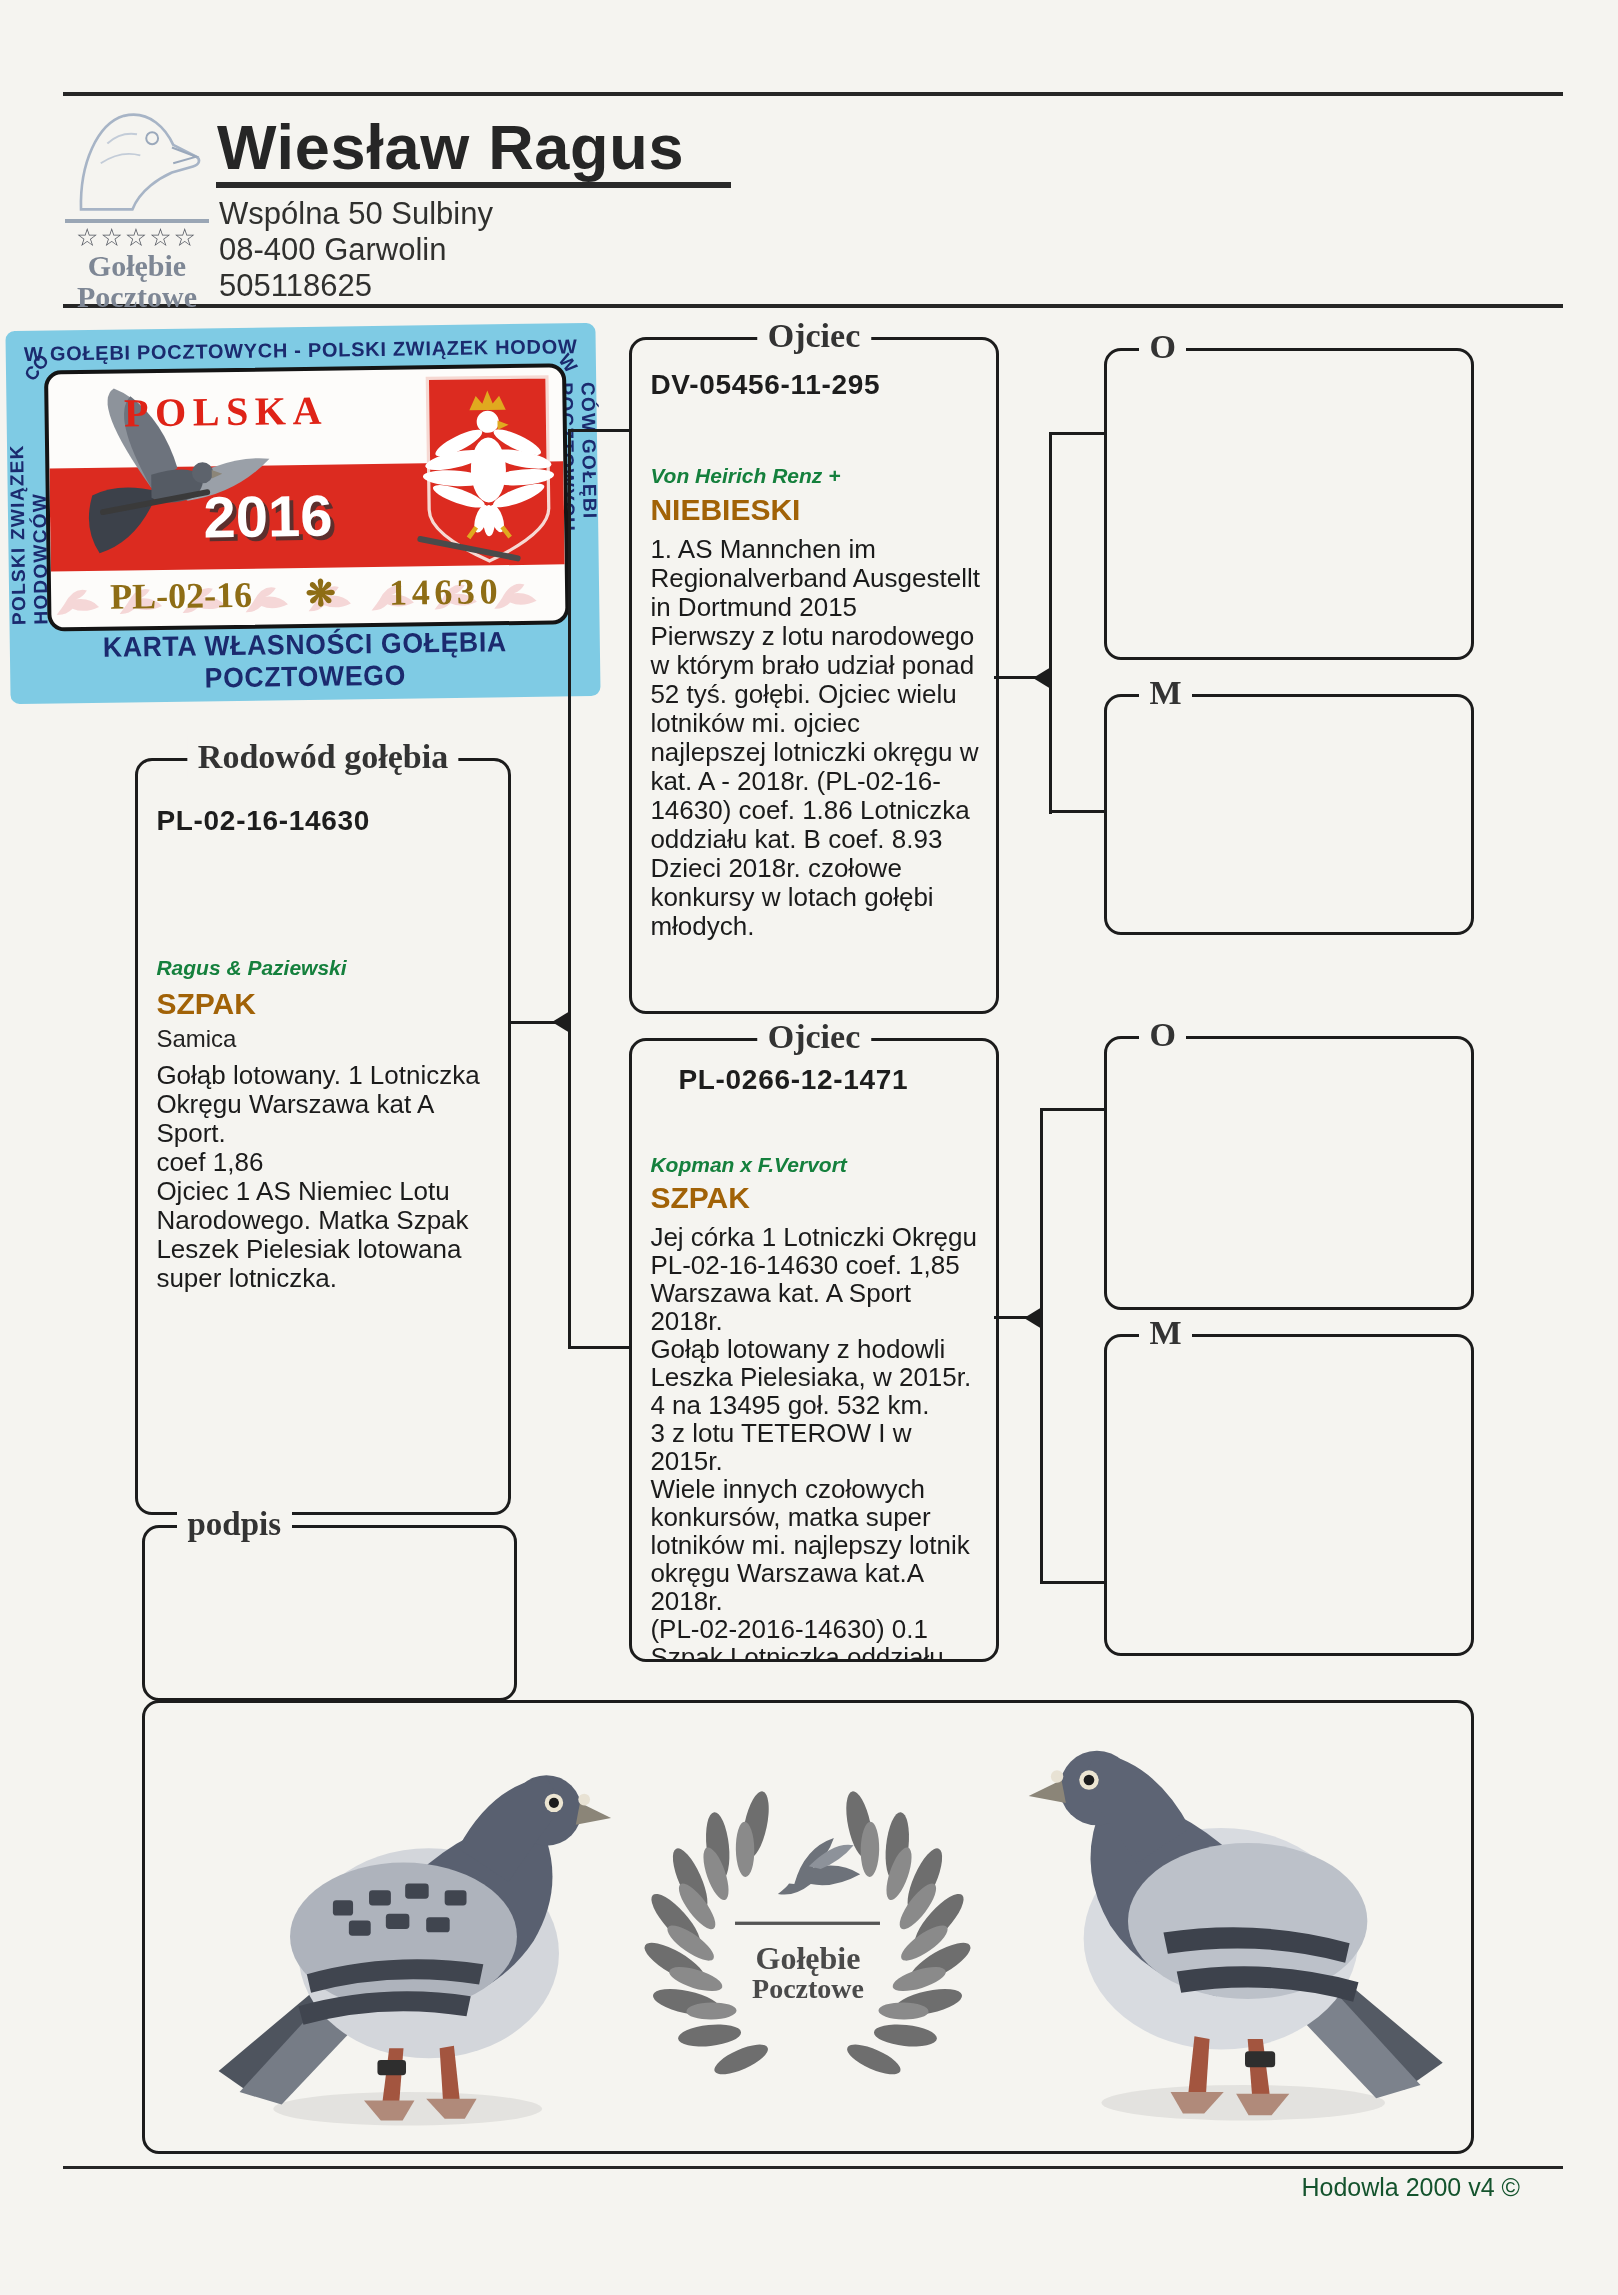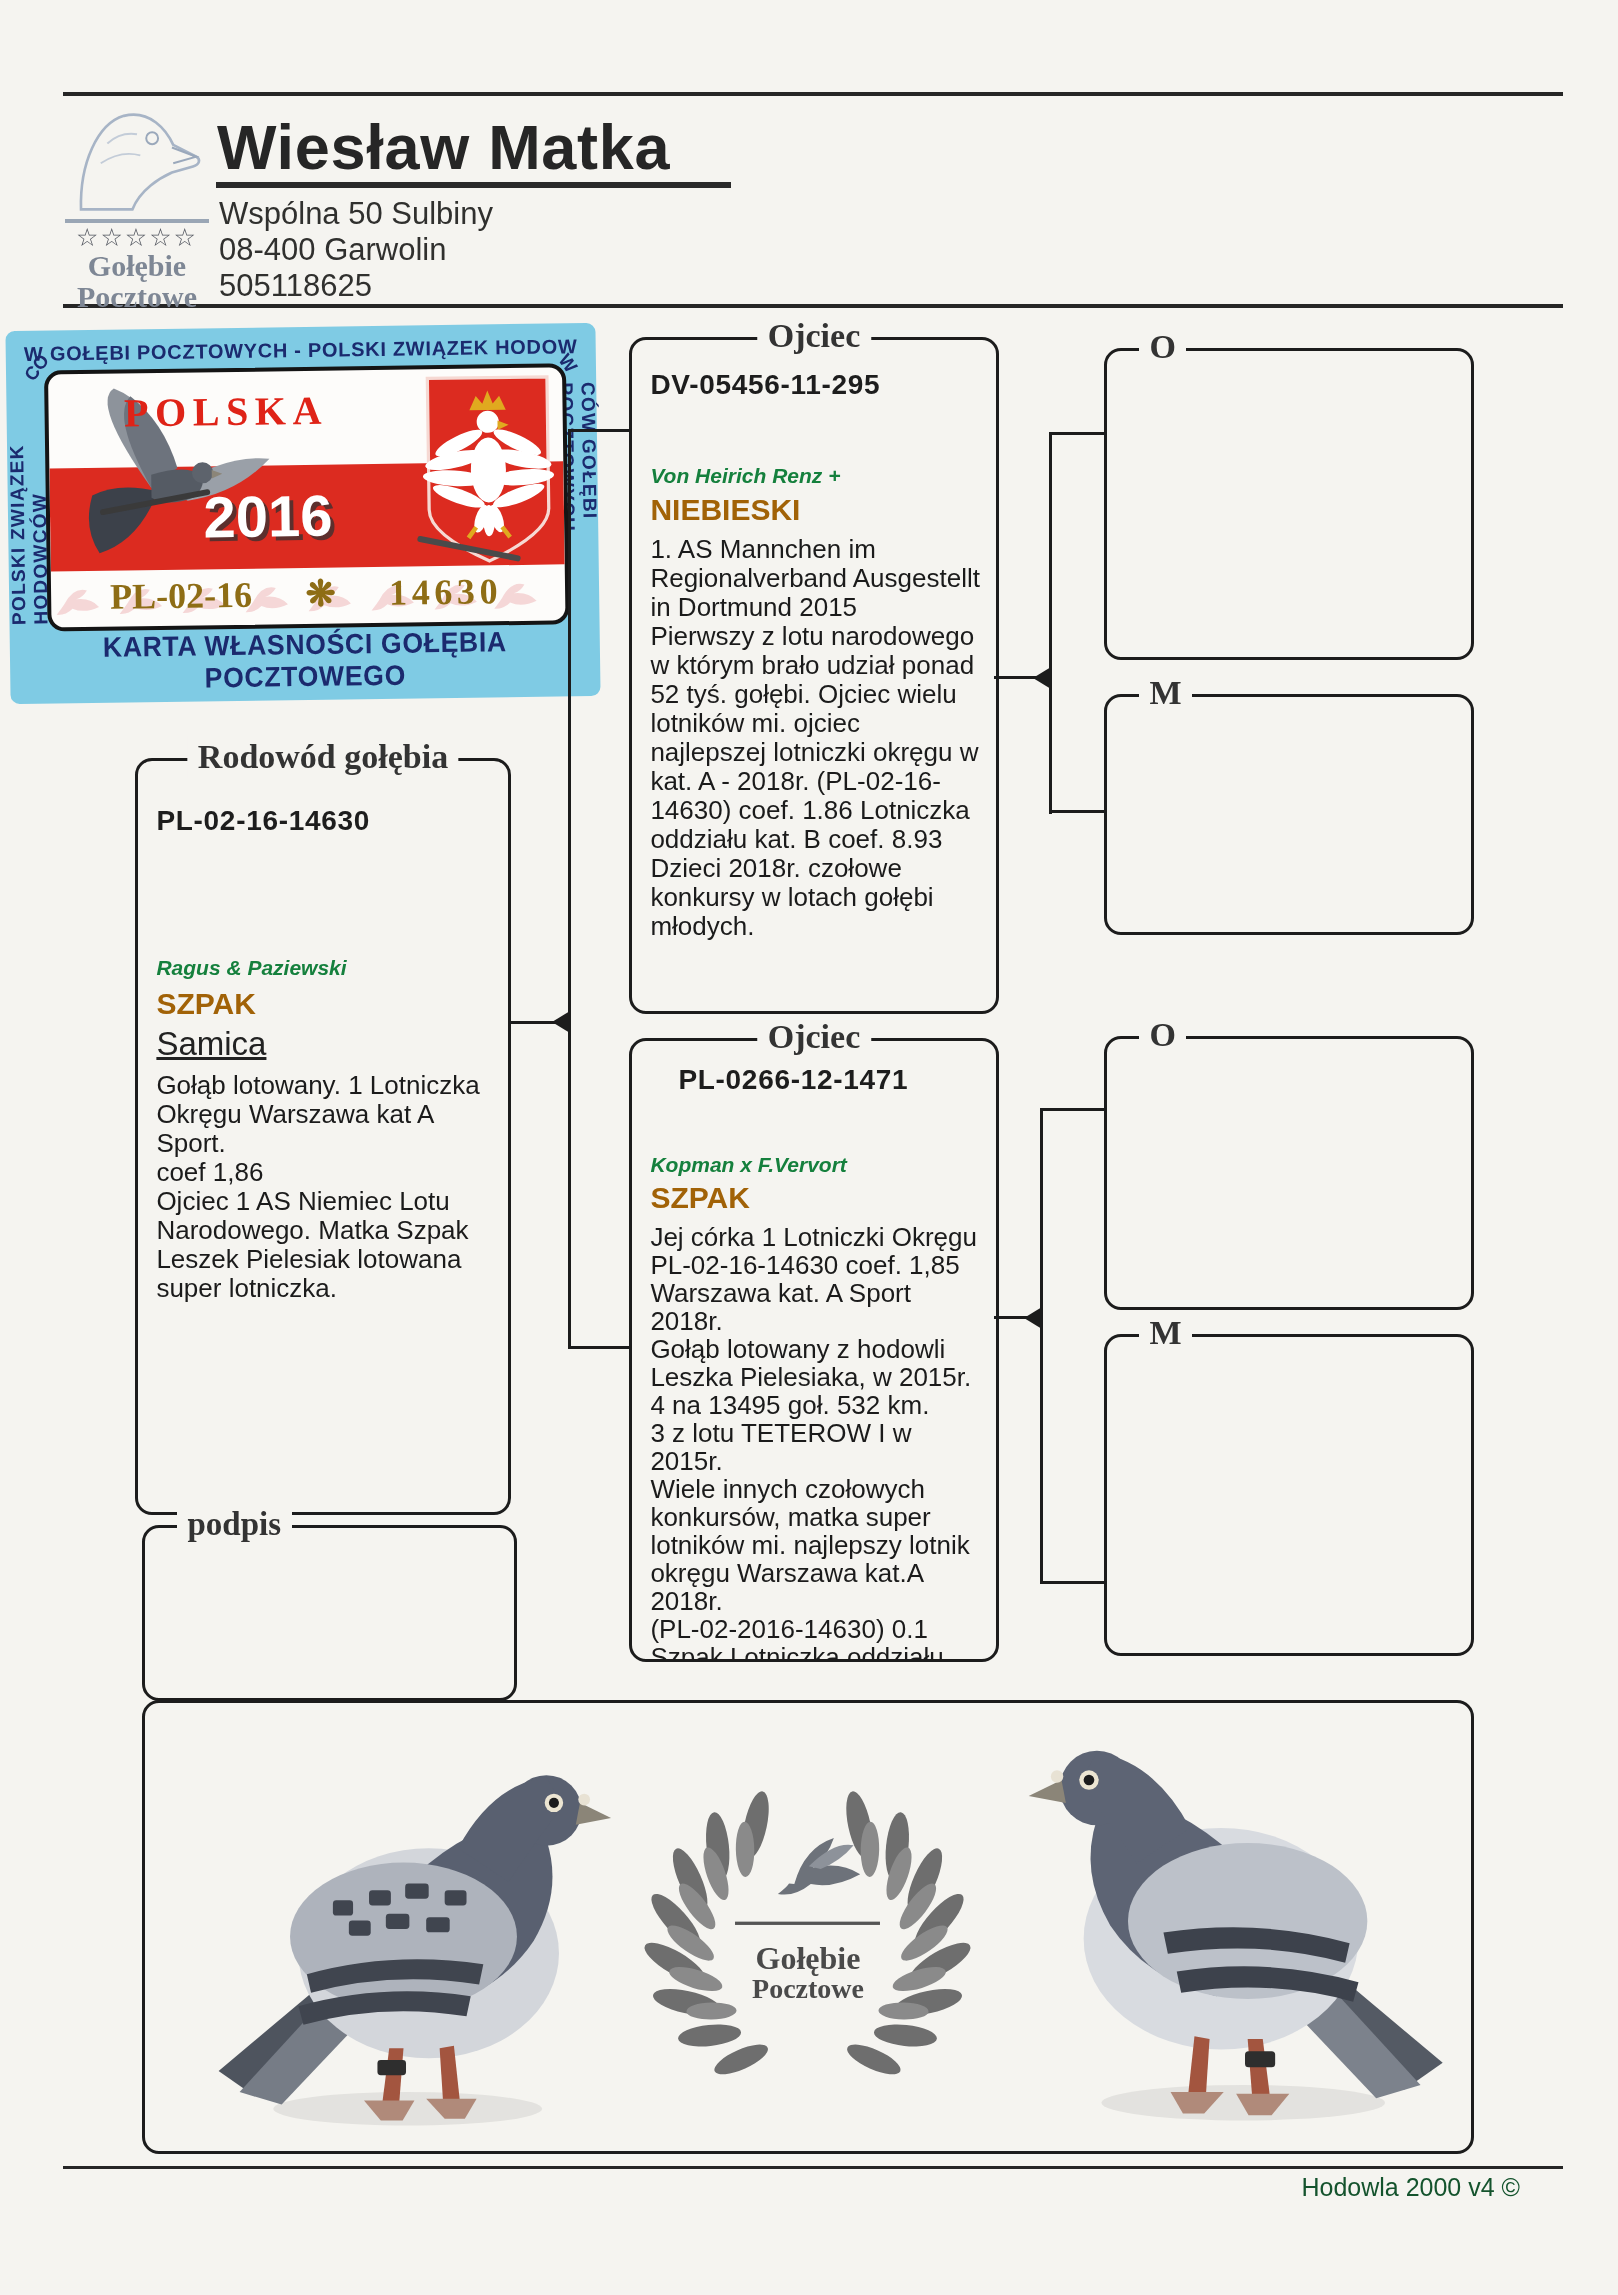--- a/index.html
+++ b/index.html
@@ -57,21 +57,21 @@
   .pbox { position:absolute; border:3.3px solid #1c1c1c; border-radius:17px; }
   .legend { position:absolute; top:-25px; font-family:"Liberation Serif", serif;
     font-weight:bold; font-size:34px; color:#333333; background:#f5f4f0;
     padding:0 10.5px; white-space:nowrap; line-height:42px; }
   .legend-center { left:50%; transform:translateX(-50%); }
   .legend-left { left:32px; }
   .pbox-inner { position:absolute; inset:0; padding:20px 16px 6.6px 18.4px; overflow:hidden; }
   .ring-no { font-weight:bold; font-size:28px; letter-spacing:0.7px; color:#1d1d1d; white-space:nowrap; }
   .breeder { font-weight:bold; font-size:21px; color:#15803d; white-space:nowrap;font-style:italic; }
   .bird-name { font-weight:bold; font-size:30px; color:#a16207; }
-  .bird-sex { font-size:33px; color:#222;text-decoration:underline; }
+  .bird-sex { font-size:24px; color:#222; }
   .box-desc { font-size:26px; line-height:29px; color:#1b1b1b;
     white-space:pre-line; margin-top:8px; }
 
   
   .conn { position:absolute; background:#1c1c1c; }
   .brace { position:absolute; width:0; height:0;
     border-top:11.2px solid transparent; border-bottom:11.2px solid transparent;
     border-right:18px solid #1c1c1c; }
 
   
@@ -96,21 +96,21 @@
       <path d="M168,66 L205,80 L170,90" fill="none" stroke="#9aa8bb" stroke-width="3"></path>
       <circle cx="138" cy="52" r="9" fill="none" stroke="#9aa8bb" stroke-width="3"></circle>
       <path d="M70,60 q20,-18 45,-14 M60,90 q30,-20 60,-12" stroke="#c3ccd8" stroke-width="3" fill="none"></path>
     </svg>
     <div class="logo-dash"></div>
     <div class="logo-stars">☆☆☆☆☆</div>
     <div class="logo-caption">Gołębie</div>
     <div class="logo-caption">Pocztowe</div>
   </div>
 
-  <div class="owner-name">Wiesław Matka</div>
+  <div class="owner-name">Wiesław Ragus</div>
   <div class="name-underline"></div>
   <div class="addr">
     <div>Wspólna 50  Sulbiny</div>
     <div>08-400 Garwolin</div>
     <div>505118625</div>
   </div>
 
   <div class="sticker">
     <div class="stk-top stk-navy">W GOŁĘBI POCZTOWYCH -  POLSKI ZWIĄZEK HODOW</div>
     <div class="stk-corner stk-navy" style="left:17px; top:26px; transform:rotate(-52deg);">CO</div>

